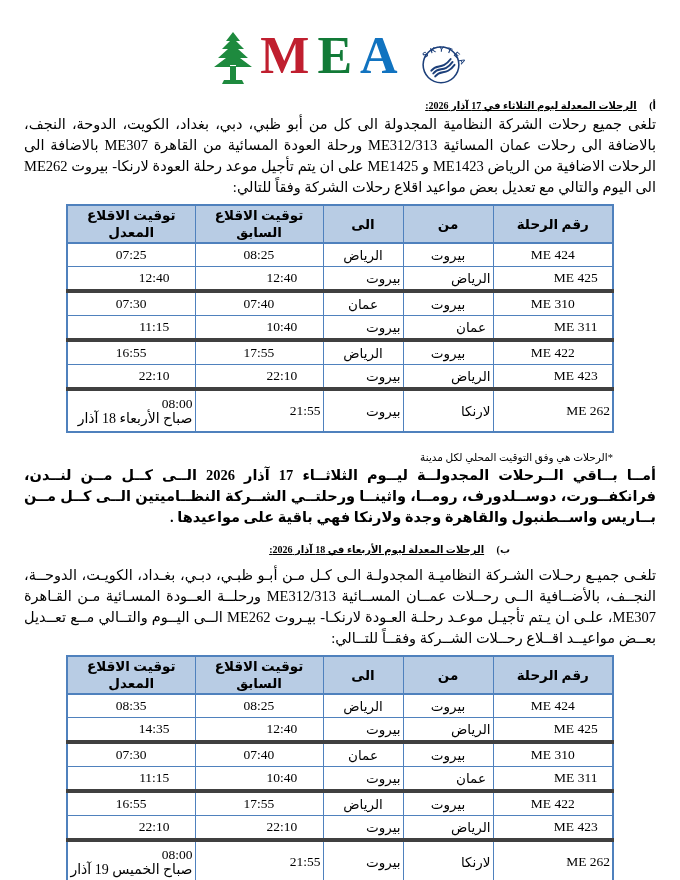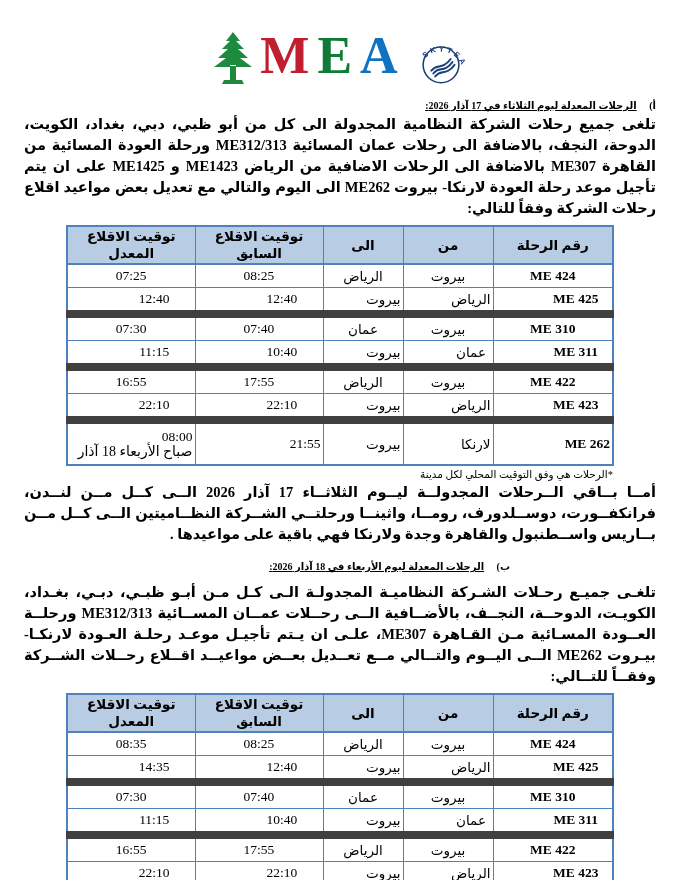--- a/index.html
+++ b/index.html
@@ -29,53 +29,52 @@
   
   .heading{font-size:10px;font-weight:bold;margin:0 0 3px 0;}
   .heading .marker{padding-left:10px;}
   .heading .heading-title{text-decoration:underline;}
   .heading-b{margin-right:146px;margin-top:16px;margin-bottom:10px;}
 
   
   p.body-text{
     font-size:14.5px;line-height:21px;margin:2px 0 6px 0;
     text-align:justify;
-    font-weight:bold;
   }
   p.closing{
     font-weight:bold;margin-bottom:4px;
   }
 
   
   table.flights{
     direction:rtl;border-collapse:collapse;margin:6px auto 1px auto;
     width:546px;table-layout:fixed;
   }
   table.flights th,table.flights td{
     border:1px solid #4f81bd;text-align:center;vertical-align:middle;
     font-size:13.5px;padding:1px 2px;height:20px;
   }
   table.flights th{
     background:#b8cce4;font-weight:bold;font-size:13.5px;height:25px;
     border-bottom:2px solid #4f81bd;
   }
   table.flights{border:2px solid #4f81bd;}
-  table.flights tr.group-end td{border-bottom:8px solid #404040;padding-left:48px;}
-  td.flight{font-weight:bold;font-family:"Liberation Serif",serif;}
+  table.flights tr.group-end td{border-bottom:4px solid #404040;padding-left:48px;}
+  td.flight{font-weight:normal;font-family:"Liberation Serif",serif;}
   tr.tall td{height:38px;text-align:right;}
   td .note{font-size:14px;line-height:14px;}
   col.c-flight{width:120px;}
   col.c-from{width:90px;}
   col.c-to{width:80px;}
   col.c-prev{width:128px;}
   col.c-new{width:128px;}
 
   .footnote{
     width:546px;margin:0 auto;font-size:10.5px;text-align:right;
-    padding-top:1px;
+    padding-top:17px;
   }
 </style>
 </head>
 <body>
 
 <div class="page">
 
   <div class="logo-row">
     <svg class="cedar" width="46" height="54" viewBox="0 0 46 54">
       <g fill="#1e8a3e">

